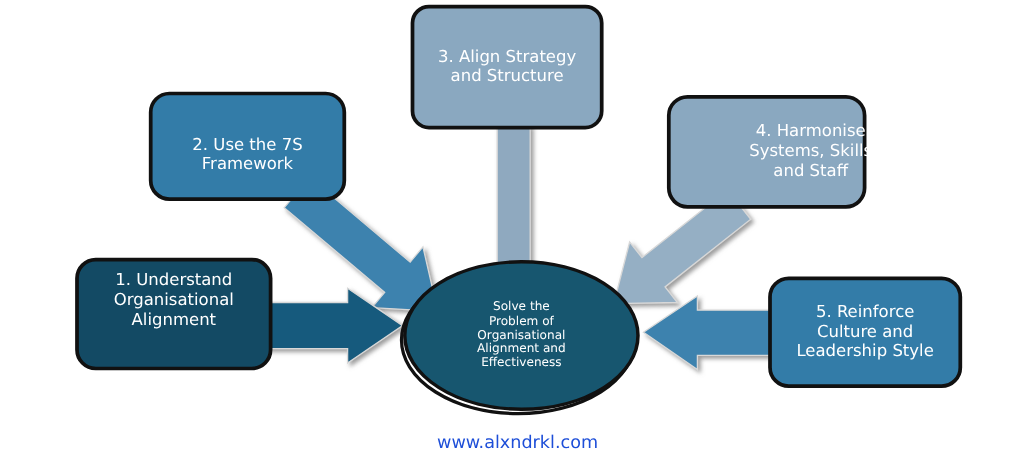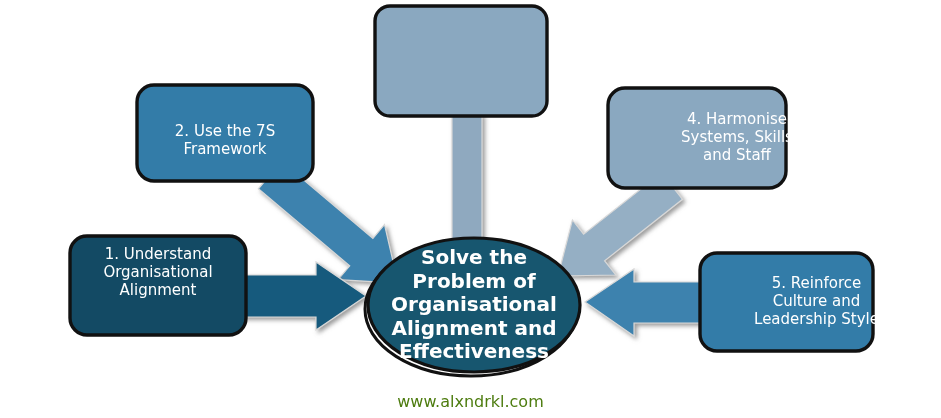--- a/index.html
+++ b/index.html
@@ -34,32 +34,31 @@
     color: #ffffff;
     font-family: "DejaVu Sans", sans-serif;
     line-height: 1.18;
     pointer-events: none;
     white-space: pre-line;
   }
   .box-label {
     font-size: 15px;
   }
   .hub-label {
-    font-size: 20px;
-    font-weight: bold;
+    font-size: 11px;
   }
   #footer-text {
     position: absolute;
     left: 0;
     width: 941px;
     top: 392px;
     text-align: center;
     font-family: "DejaVu Sans", sans-serif;
     font-size: 16px;
-    color: #4d7c0f;
+    color: #1d4ed8;
   }
 </style>
 </head>
 <body>
 
 <div id="canvas">
 
   <svg id="diagram-svg" viewBox="0 0 941 418">
     <defs>
       <filter id="softshadow" x="-25%" y="-25%" width="160%" height="160%">
@@ -113,26 +112,28 @@
     </g>
   </svg>
 
   <div class="node-label box-label" id="lbl-n1" style="left: 70px; top: 236px; width: 176px; height: 74px;">1. Understand
 Organisational
 Alignment</div>
 
   <div class="node-label box-label" id="lbl-n2" style="left: 137px; top: 85px; width: 176px; height: 112px;">2. Use the 7S
 Framework</div>
 
+  <div class="node-label box-label" id="lbl-n3" style="left: 375px; top: 6px; width: 172px; height: 110px;">3. Align Strategy
+and Structure</div>
 
   <div class="node-label box-label" id="lbl-n4" style="left: 608px; top: 88px; width: 178px; height: 100px; margin-left: 40px;">4. Harmonise
 Systems, Skills
 and Staff</div>
 
-  <div class="node-label box-label" id="lbl-n5" style="left: 700px; top: 253px; width: 173px; height: 98px; padding-left: 30px;">5. Reinforce
+  <div class="node-label box-label" id="lbl-n5" style="left: 700px; top: 253px; width: 173px; height: 98px;">5. Reinforce
 Culture and
 Leadership Style</div>
 
   <div class="node-label hub-label" id="lbl-hub" style="left: 368px; top: 238px; width: 212px; height: 134px;">Solve the
 Problem of
 Organisational
 Alignment and
 Effectiveness</div>
 
   <div id="footer-text">www.alxndrkl.com</div>

